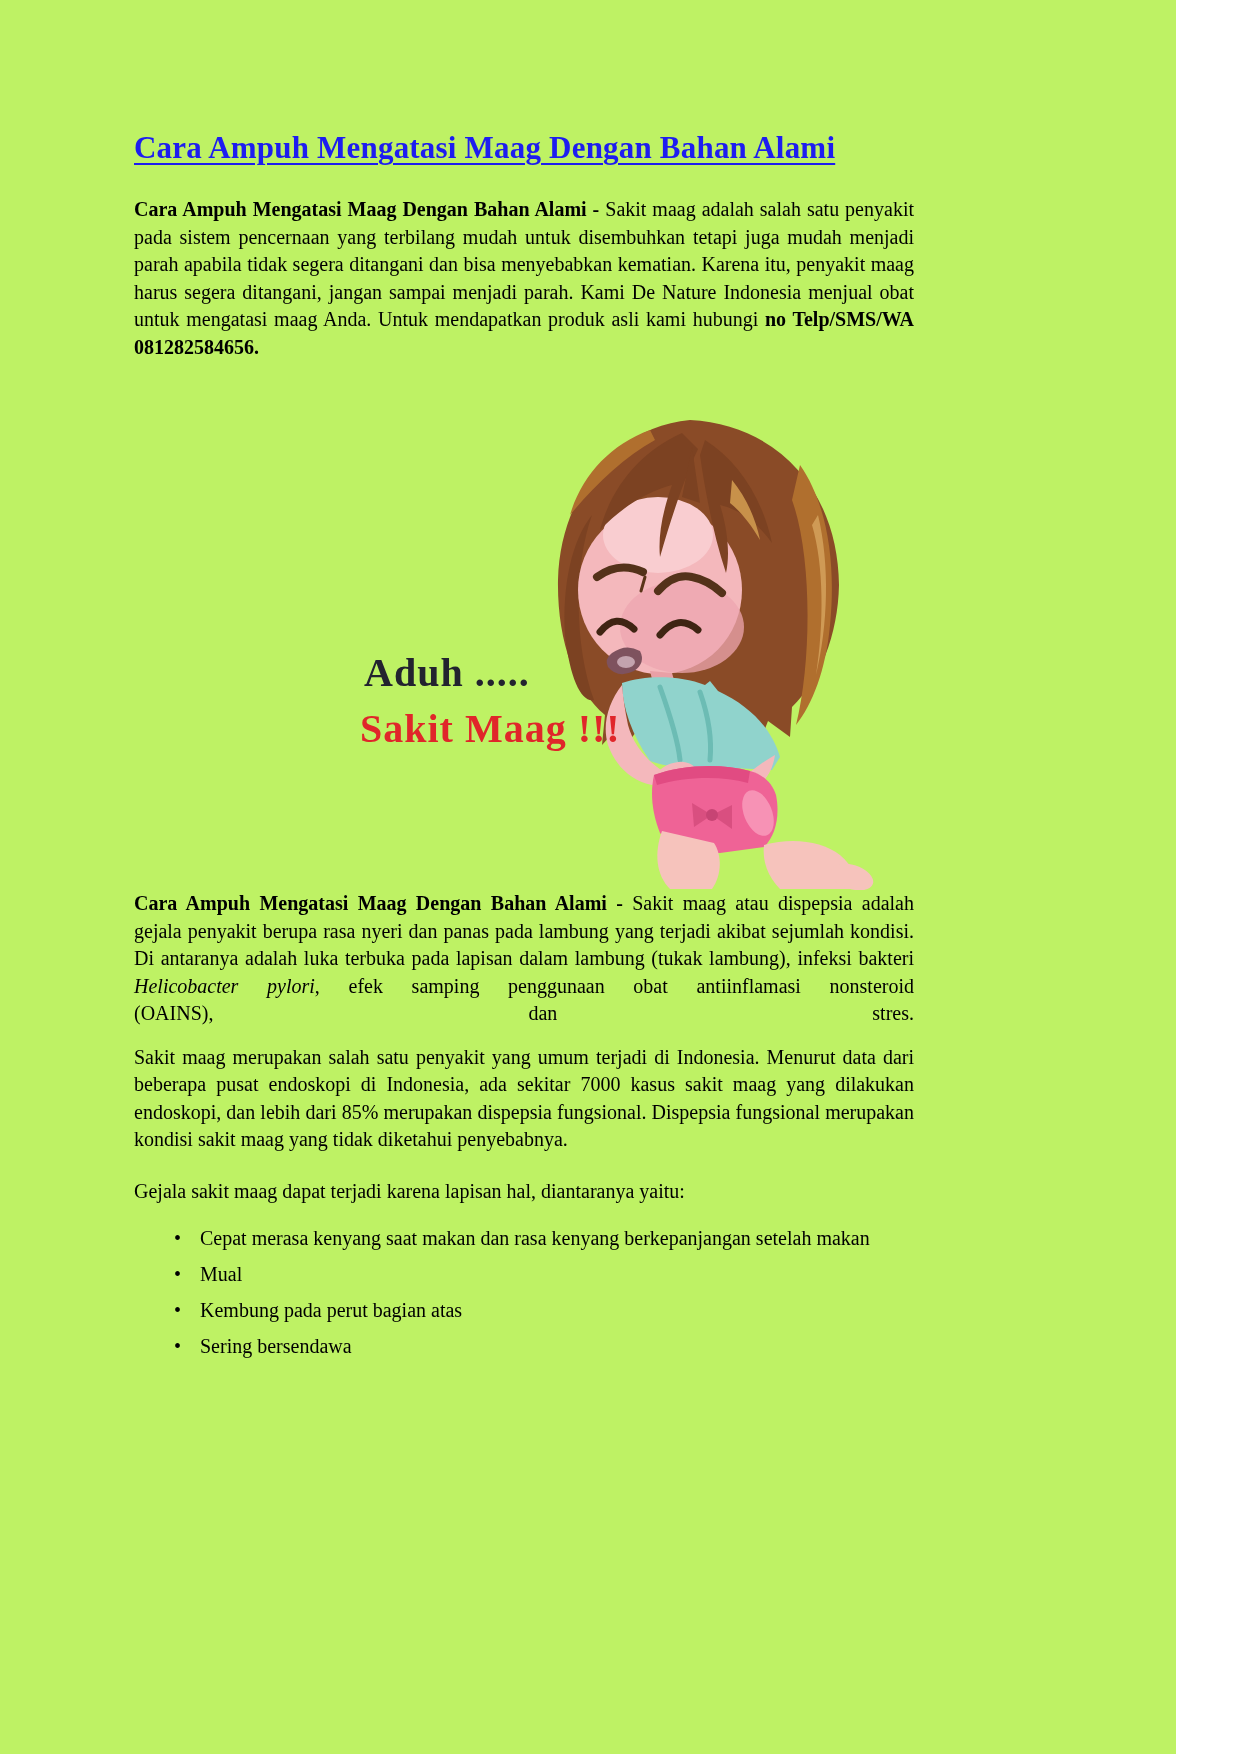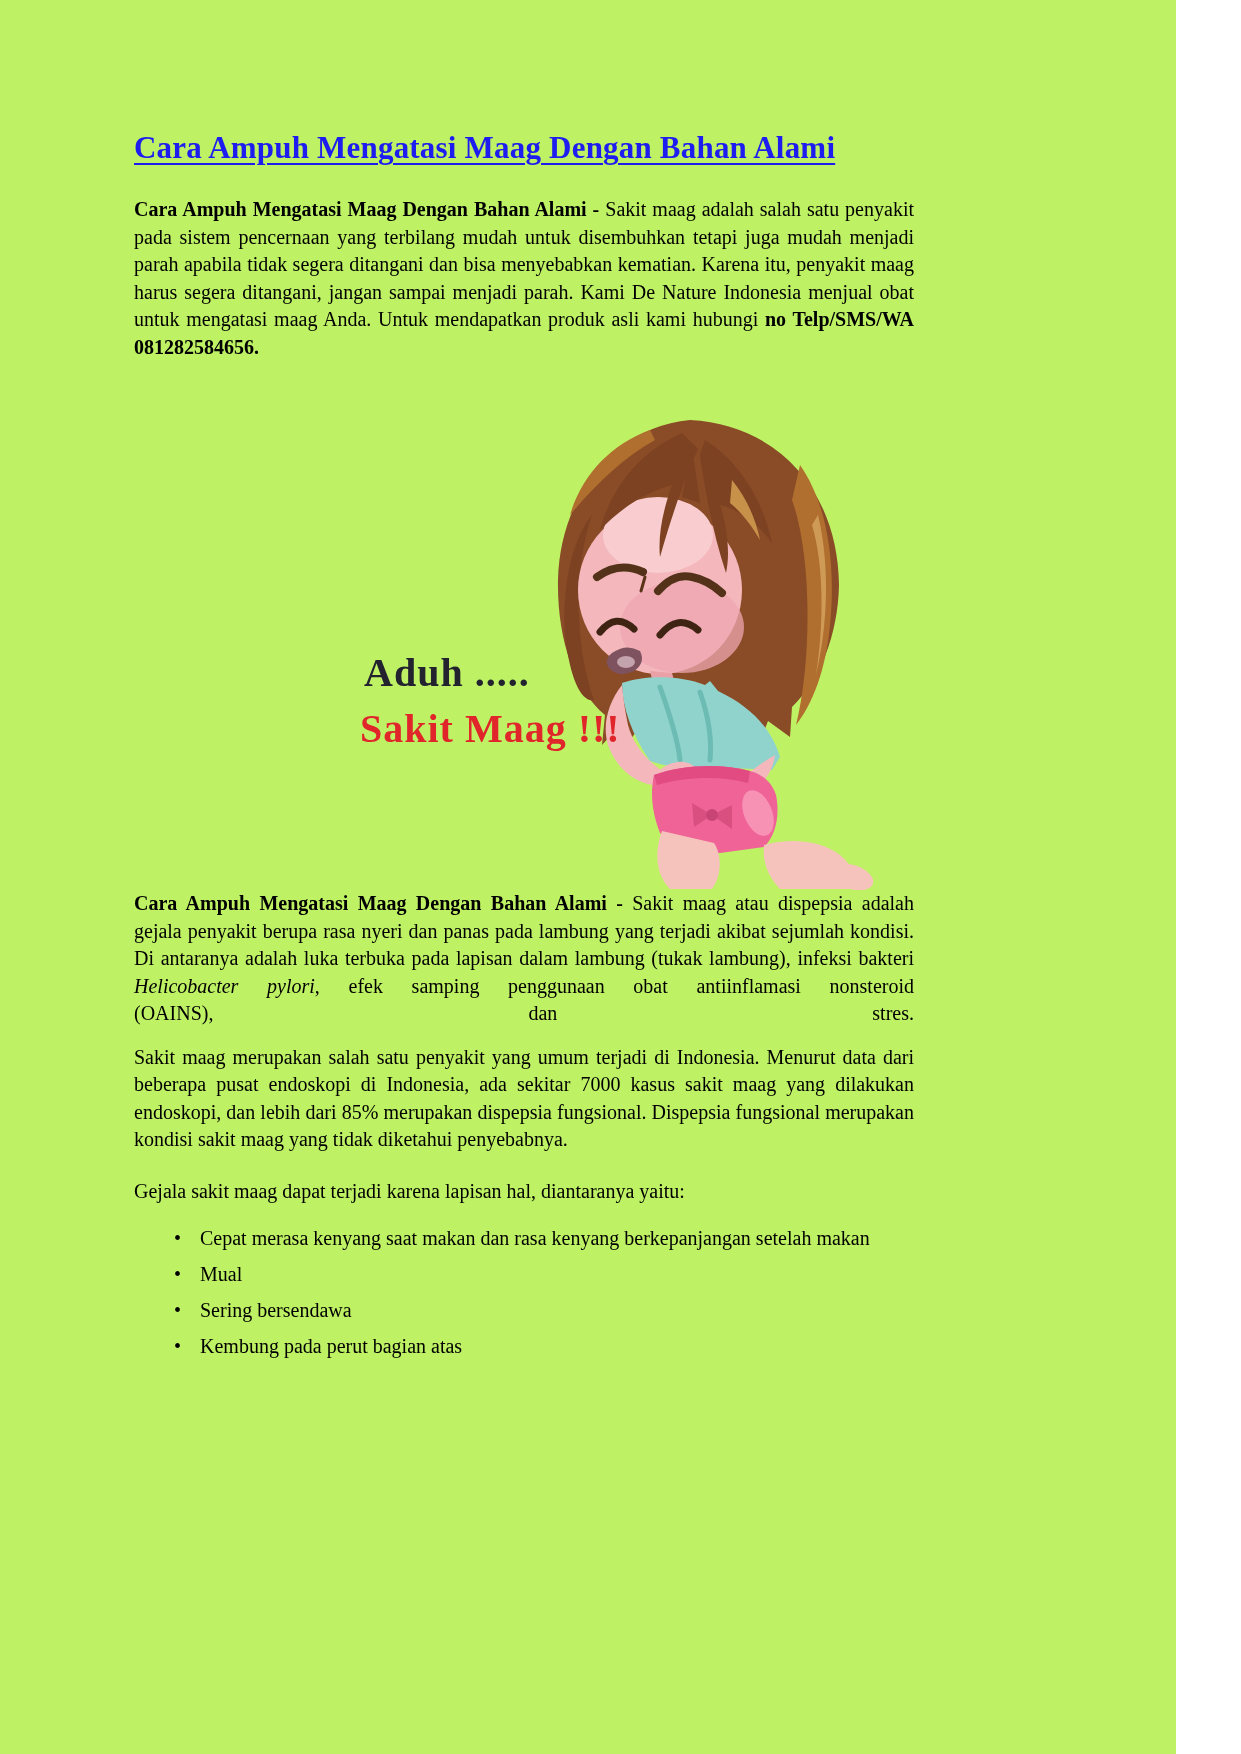--- a/index.html
+++ b/index.html
@@ -143,17 +143,17 @@
   </div>
 
   <p class="para">Sakit maag merupakan salah satu penyakit yang umum terjadi di Indonesia. Menurut data dari beberapa pusat endoskopi di Indonesia, ada sekitar 7000 kasus sakit maag yang dilakukan endoskopi, dan lebih dari 85% merupakan dispepsia fungsional. Dispepsia fungsional merupakan kondisi sakit maag yang tidak diketahui penyebabnya.</p>
 
 
   <p class="para" style="margin-bottom:0;">Gejala sakit maag dapat terjadi karena lapisan hal, diantaranya yaitu:</p>
 
   <ul class="symptom-list">
     <li>Cepat merasa kenyang saat makan dan rasa kenyang berkepanjangan setelah makan</li>
     <li>Mual</li>
+    <li>Kembung pada perut bagian atas</li>
     <li>Sering bersendawa</li>
-    <li>Kembung pada perut bagian atas</li>
   </ul>
 
 </div>
 
 </body></html>

